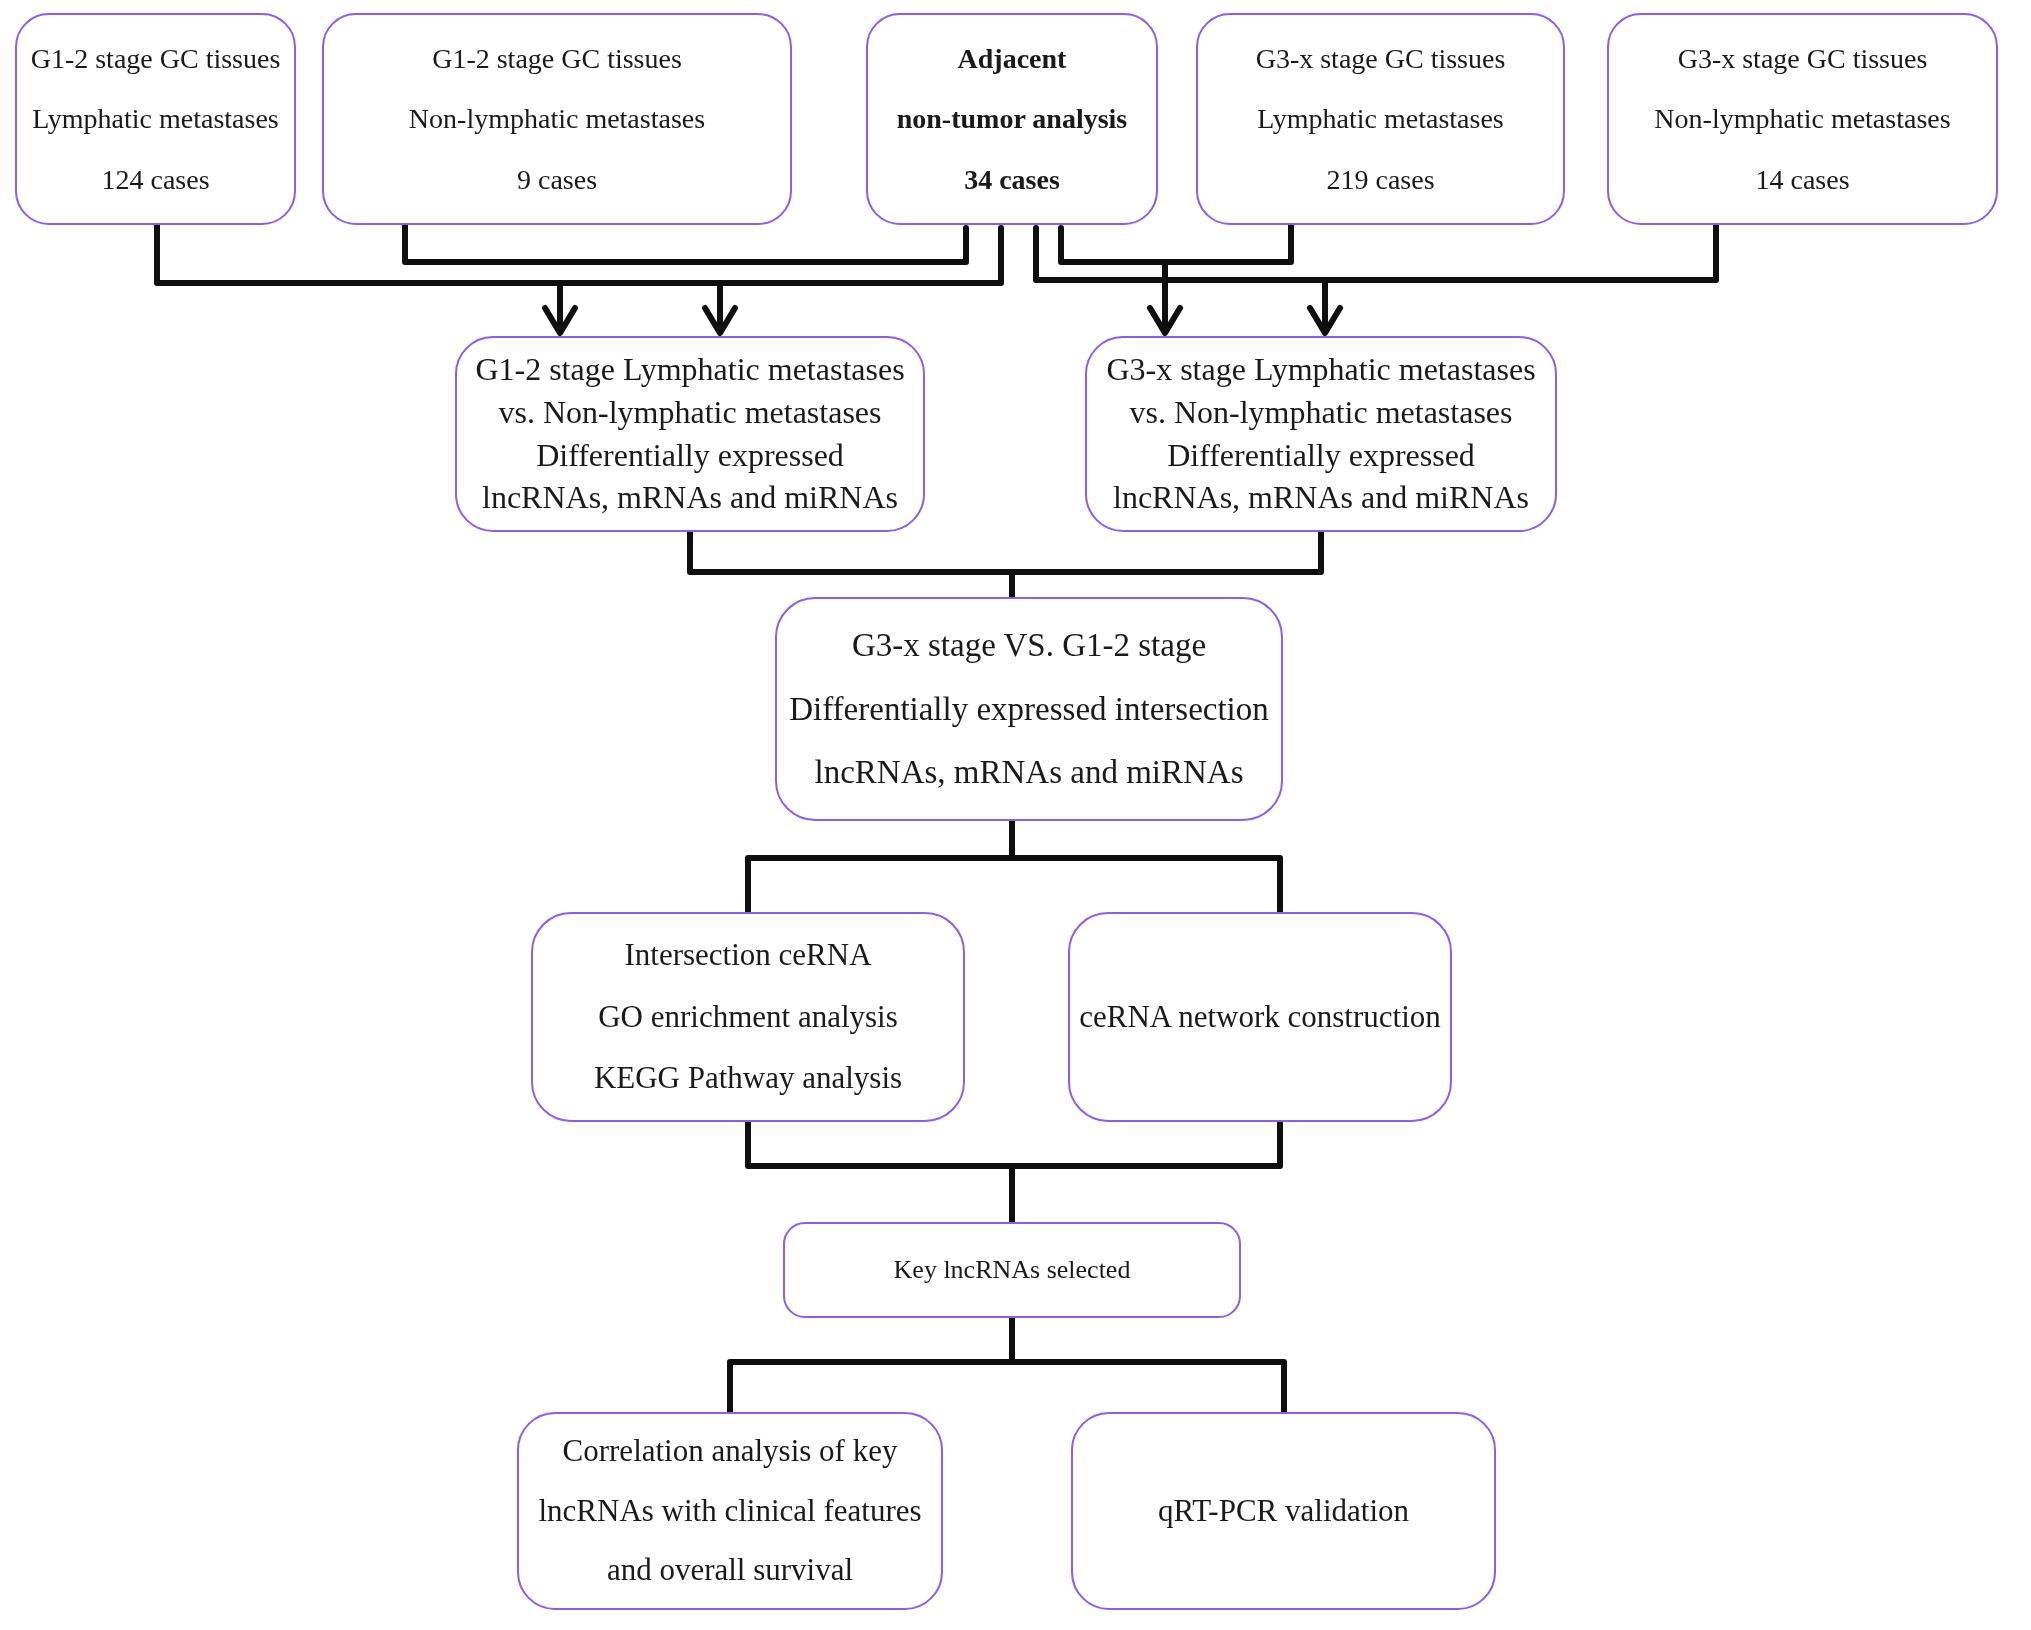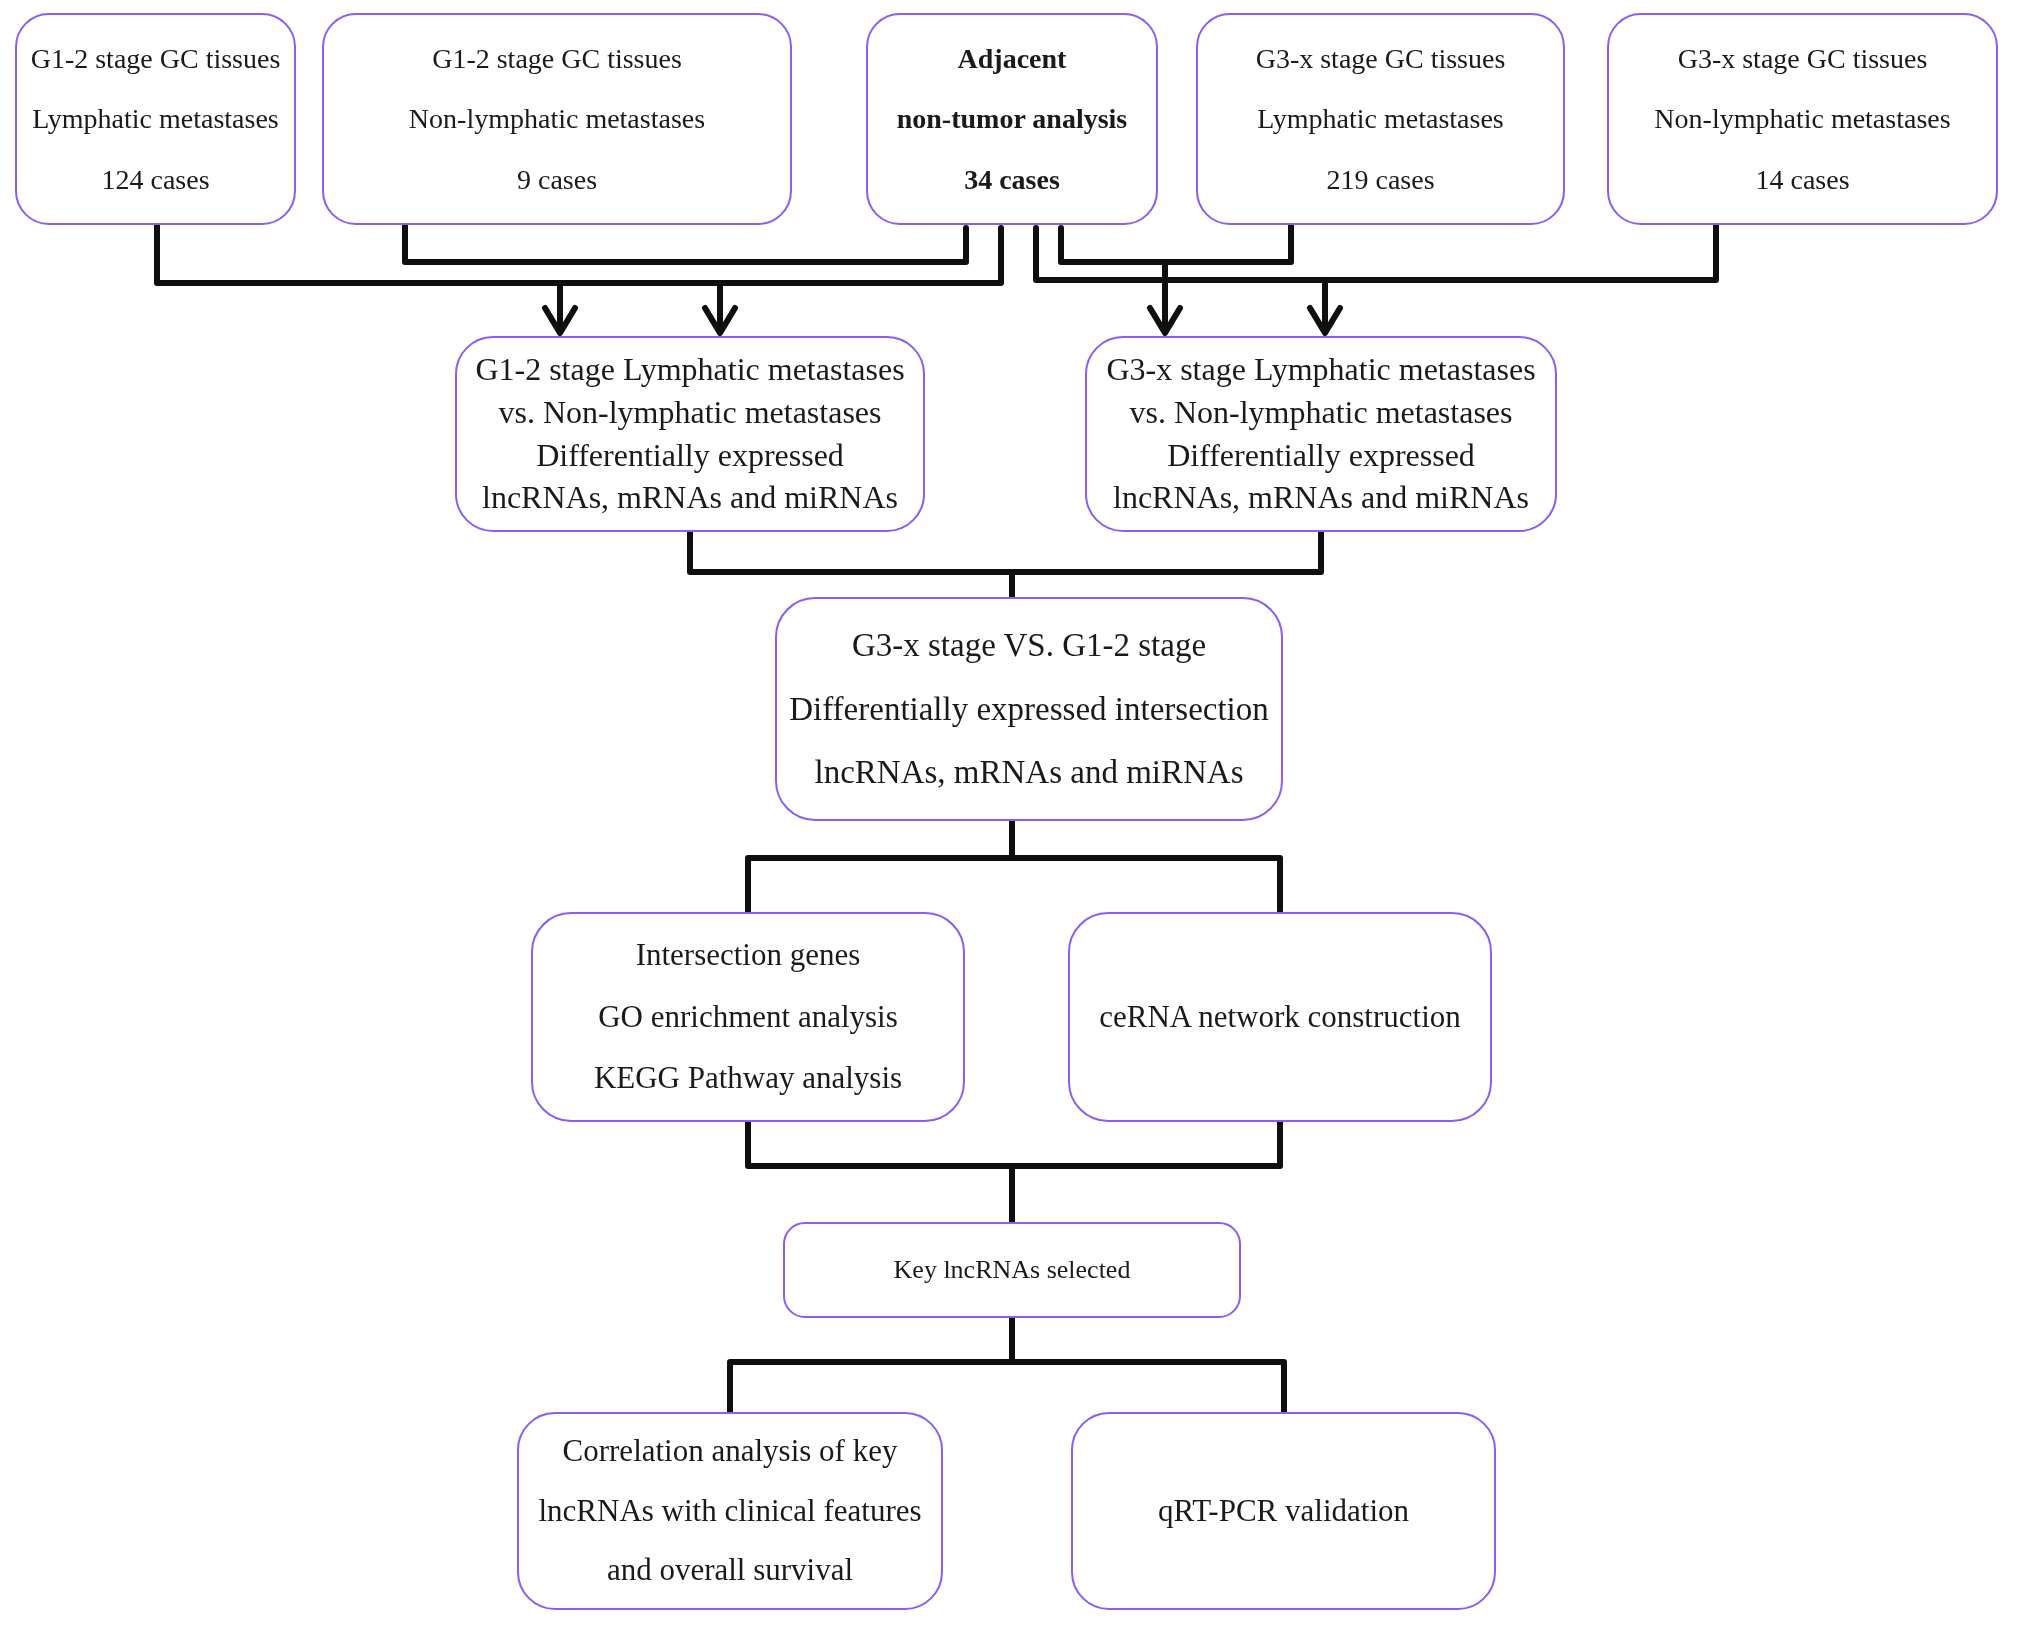--- a/index.html
+++ b/index.html
@@ -65,21 +65,21 @@
   #b-top-2 { left: 866px;  top: 13px;   width: 292px; height: 212px; font-weight: bold; }
   #b-top-3 { left: 1196px; top: 13px;   width: 369px; height: 212px; }
   #b-top-4 { left: 1607px; top: 13px;   width: 391px; height: 212px; }
 
   #b-comp-0 { left: 455px;  top: 336px; width: 470px; height: 196px; }
   #b-comp-1 { left: 1085px; top: 336px; width: 472px; height: 196px; }
 
   #b-inter  { left: 758px;  top: 597px; width: 508px; height: 224px; }
 
   #b-anal-0 { left: 531px;  top: 912px; width: 434px; height: 210px; }
-  #b-anal-1 { left: 1068px; top: 912px; width: 424px; height: 210px; }
+  #b-anal-1 { left: 1068px; top: 912px; width: 384px; height: 210px; }
 
   #b-key    { left: 783px;  top: 1222px; width: 458px; height: 96px; }
 
   #b-final-0 { left: 517px;  top: 1412px; width: 426px; height: 198px; }
   #b-final-1 { left: 1071px; top: 1412px; width: 425px; height: 198px; }
 </style>
 </head>
 <body>
 
 <div id="figure">
@@ -158,21 +158,21 @@
     <div class="bl">lncRNAs, mRNAs and miRNAs</div>
   </div>
 
   <div id="b-inter" class="box inter">
     <div class="bl">G3-x stage VS. G1-2 stage</div>
     <div class="bl">Differentially expressed intersection</div>
     <div class="bl">lncRNAs, mRNAs and miRNAs</div>
   </div>
 
   <div id="b-anal-0" class="box anal">
-    <div class="bl">Intersection genes</div>
+    <div class="bl">Intersection ceRNA</div>
     <div class="bl">GO enrichment analysis</div>
     <div class="bl">KEGG Pathway analysis</div>
   </div>
 
   <div id="b-anal-1" class="box anal">
     <div class="bl">ceRNA network construction</div>
   </div>
 
   <div id="b-key" class="box key">
     <div class="bl">Key lncRNAs selected</div>

